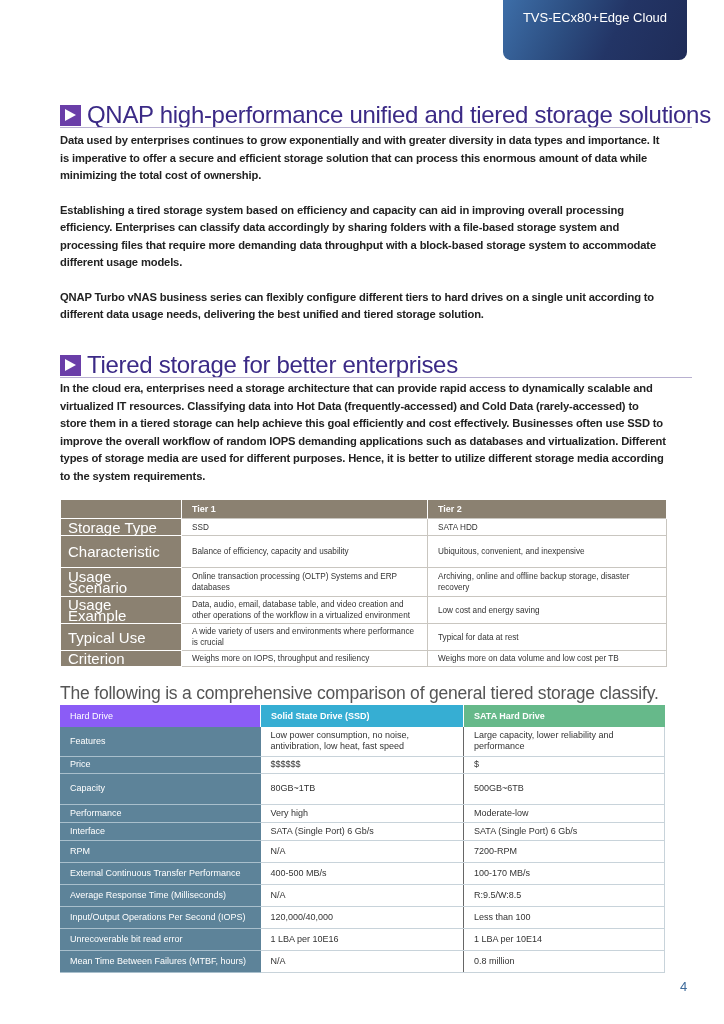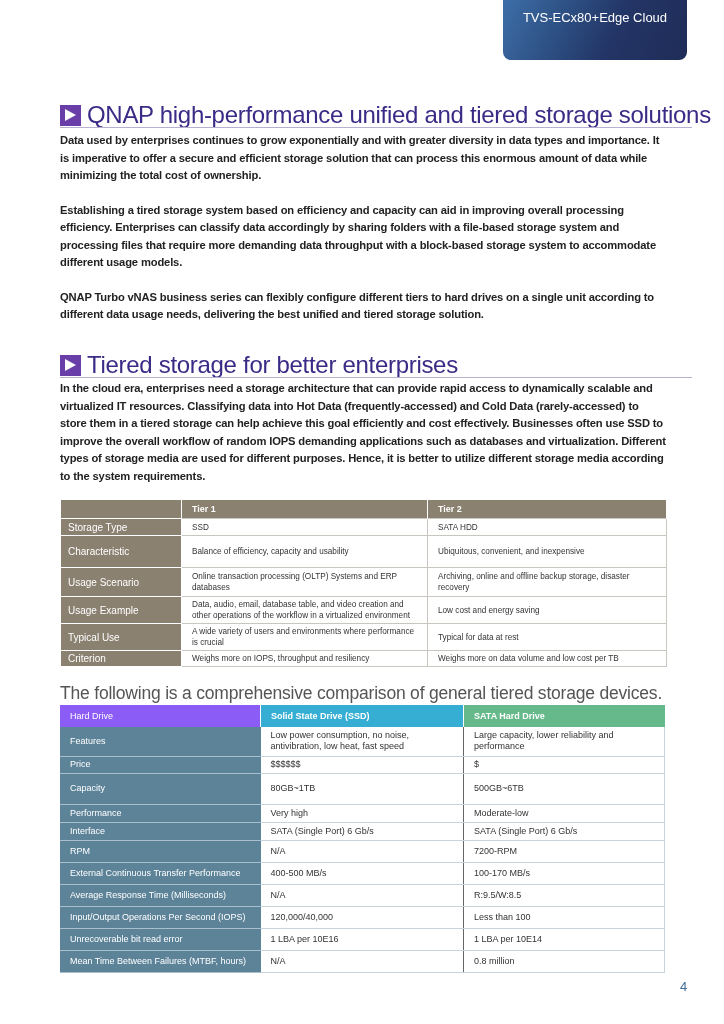--- a/index.html
+++ b/index.html
@@ -9,21 +9,21 @@
   .section-title { position:absolute; left:60px; display:flex; align-items:center; color:#3b2a86; font-size:24px; font-weight:normal; letter-spacing:-0.3px; }
   .section-title .arrow { width:21px; height:21px; background:#6a3ea8; margin-right:6px; position:relative; }
   .section-title .arrow::after { content:""; position:absolute; left:5px; top:4px; border-left:11px solid #fff; border-top:6.5px solid transparent; border-bottom:6.5px solid transparent; }
   .rule { position:absolute; left:60px; width:632px; height:1px; background:#b8b0d0; }
   .para { position:absolute; left:60px; width:608px; font-size:11.2px; line-height:17.5px; color:#222; font-weight:bold; letter-spacing:-0.15px; }
   .para p { margin:0; }
   table { border-collapse:collapse; position:absolute; }
   .t1 { left:60px; top:500px; width:607px; font-size:8.2px; }
   .t1 th { background:#8b8171; color:#fff; text-align:left; font-weight:bold; padding:2px 10px; height:14px; font-size:9px; border-right:1px solid #fff; }
   .t1 td { border:1px solid #c9c6c0; padding:2px 10px; color:#333; vertical-align:middle; line-height:11px; }
-  .t1 td.lbl { background:#8b8171; color:#fff; font-size:10px; padding-left:7px; border:1px solid #fff; width:103px; }
+  .t1 td.lbl { background:#8b8171; color:#fff; font-size:15px; padding-left:7px; border:1px solid #fff; width:103px; }
   .subheading { position:absolute; left:60px; top:683px; font-size:17.5px; color:#555; letter-spacing:-0.2px; }
   .t2 { left:60px; top:705px; width:605px; font-size:9px; }
   .t2 th { color:#fff; text-align:left; font-weight:bold; padding:3px 10px; height:16px; font-size:9px; }
   .t2 th.h0 { background:#8b5cf6; font-weight:normal; width:180px; }
   .t2 th.h1 { background:#36aed3; width:182px; border-left:1px solid #fff; }
   .t2 th.h2 { background:#66b98a; border-left:1px solid #fff; }
   .t2 td { padding:2px 10px; color:#333; line-height:11px; border-bottom:1px solid #c8d3da; }
   .t2 td.lbl { background:#5d8399; color:#fff; border-bottom:1px solid #a9bfcc; }
   .t2 td.c2 { border-left:1px solid #666; border-right:1px solid #c8d3da; }
   .pagenum { position:absolute; left:680px; top:979px; font-size:13px; color:#3d6a9a; }
@@ -92,21 +92,21 @@
       <td>Typical for data at rest</td>
     </tr>
     <tr style="height:16px;">
       <td class="lbl">Criterion</td>
       <td>Weighs more on IOPS, throughput and resiliency</td>
       <td>Weighs more on data volume and low cost per TB</td>
     </tr>
   </tbody>
 </table>
 
-<div class="subheading">The following is a comprehensive comparison of general tiered storage devices.</div>
+<div class="subheading">The following is a comprehensive comparison of general tiered storage classify.</div>
 
 <table class="t2">
   <thead>
     <tr>
       <th class="h0">Hard Drive</th>
       <th class="h1">Solid State Drive (SSD)</th>
       <th class="h2">SATA Hard Drive</th>
     </tr>
   </thead>
   <tbody>

